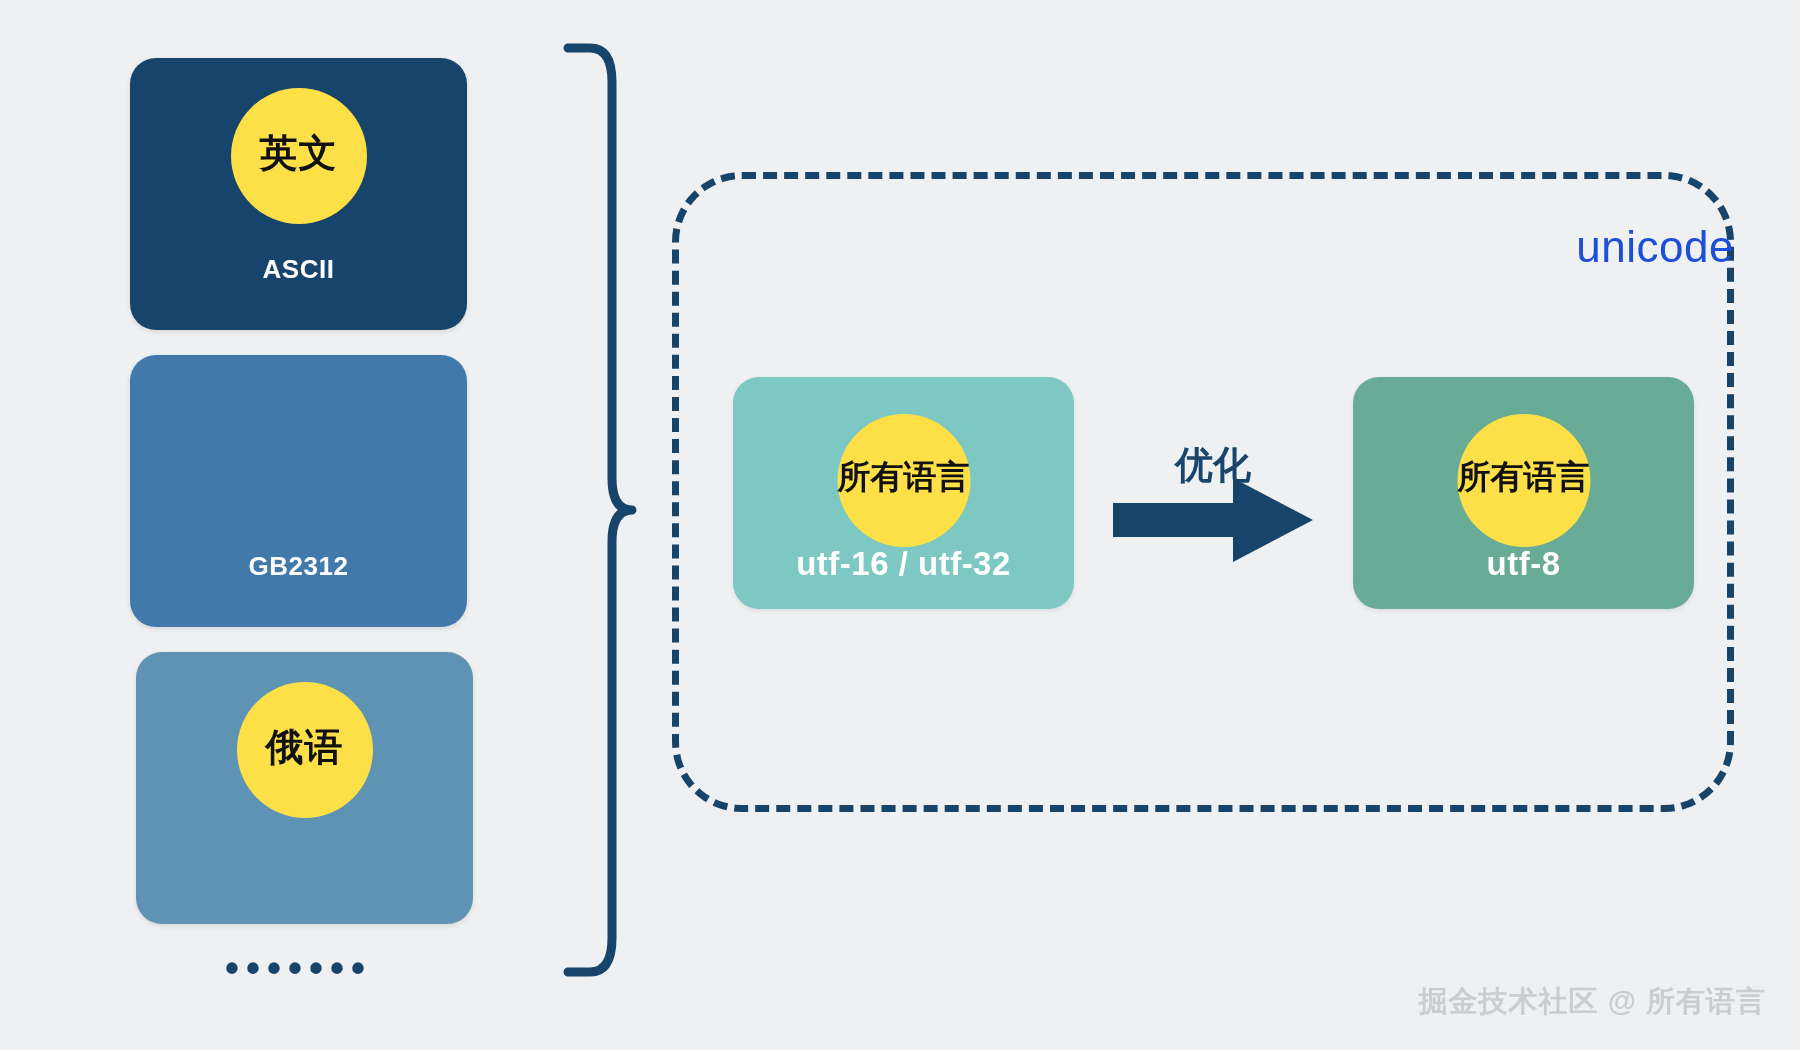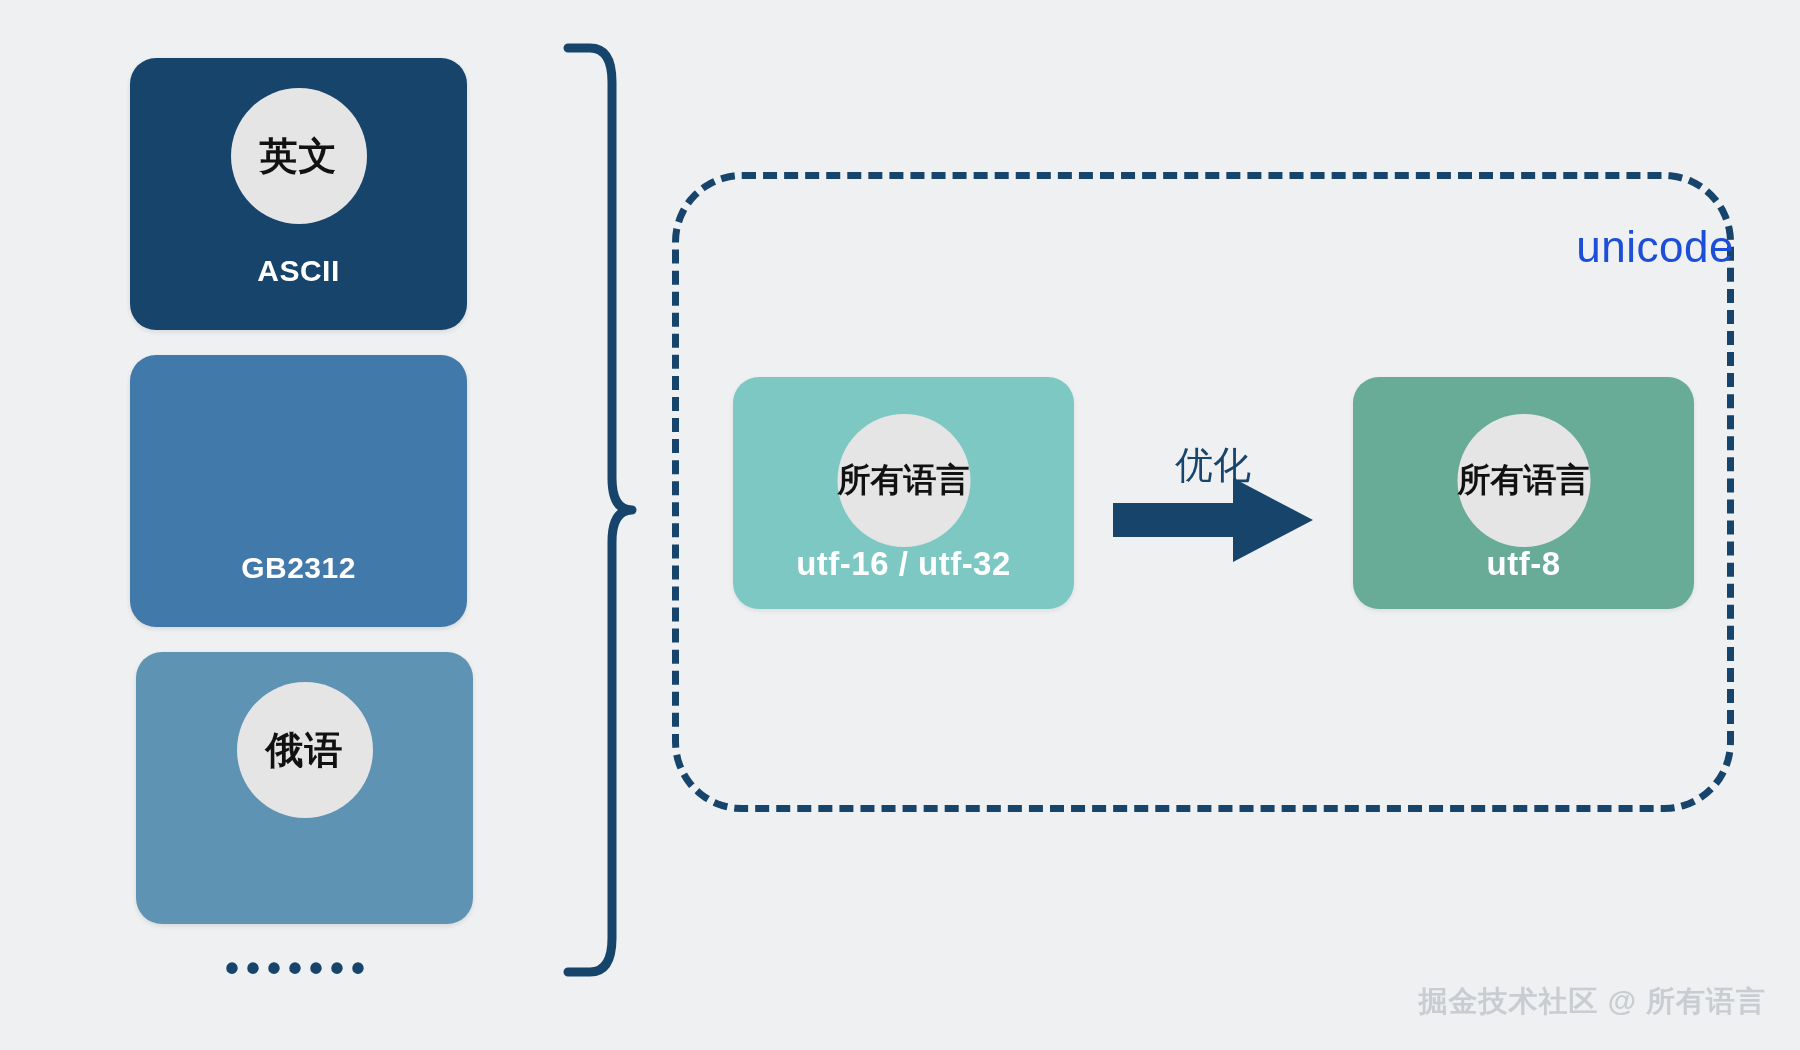--- a/index.html
+++ b/index.html
@@ -32,45 +32,46 @@
     box-sizing: border-box;
   }
   .enc-card.c0 { top: 58px;  height: 272px; background: #17446b; }
   .enc-card.c1 { top: 355px; height: 272px; background: #4179ab; }
   .enc-card.c2 { top: 652px; height: 272px; background: #5f93b4; margin-left: 6px; }
 
   .bubble {
     position: absolute;
     left: 50%;
     transform: translateX(-50%);
-    background: #e5e5e5;
+    background: #fde047;
     border-radius: 50%;
     display: flex;
     align-items: center;
     justify-content: center;
     text-align: center;
     color: #111111;
     font-weight: 700;
     line-height: 1.06;
+    font-family: Liberation Mono, monospace;
   }
   .enc-card .bubble {
     top: 30px;
     width: 136px;
     height: 136px;
     font-size: 38px;
     letter-spacing: 1px;
   }
   .enc-label {
     position: absolute;
     left: 0;
     right: 0;
     text-align: center;
     color: #ffffff;
     font-weight: 700;
-    font-size: 30px;
+    font-size: 26px;
     letter-spacing: 0.5px;
   }
   .enc-card .enc-label { top: 196px; }
 
   
   #ellipsis {
     position: absolute;
     top: 948px;
     left: 130px;
     width: 337px;
@@ -144,21 +145,21 @@
     height: 84px;
   }
   #arrow-label {
     position: absolute;
     left: 1113px;
     top: 440px;
     width: 200px;
     text-align: center;
     color: #19456c;
     font-size: 38px;
-    font-weight: 400;
+    font-weight: 700;
   }
 
   
   #watermark {
     position: absolute;
     right: 34px;
     bottom: 28px;
     color: #c9ccd1;
     font-size: 29px;
     font-weight: 700;

